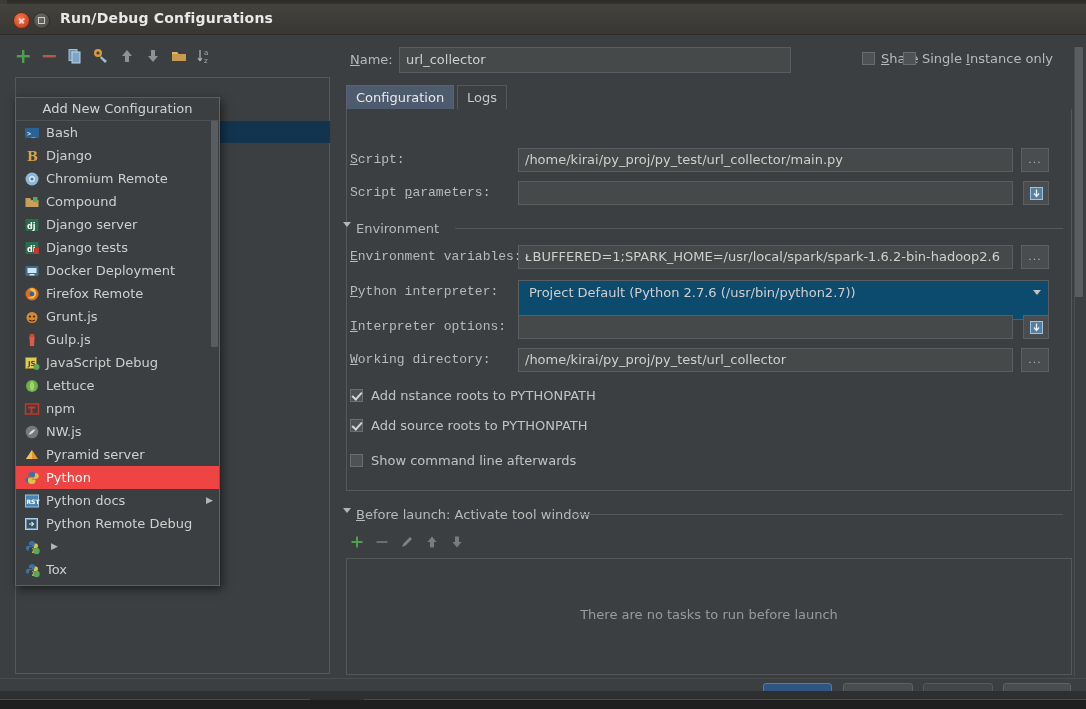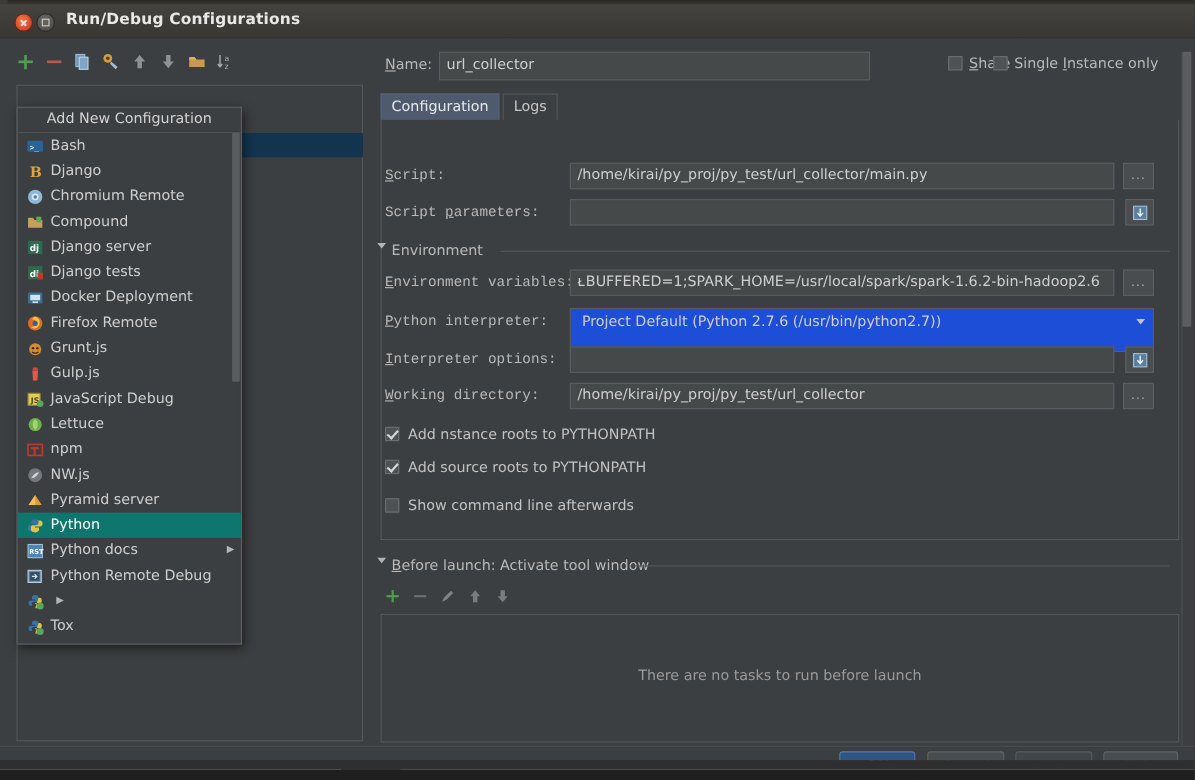--- a/index.html
+++ b/index.html
@@ -53,21 +53,21 @@
 
   
   .popup{position:absolute;left:15px;top:62px;width:205px;height:489px;
     background:#3c3f41;border:1px solid #5e6164;box-sizing:border-box;
     box-shadow:2px 3px 9px rgba(0,0,0,.55);}
   .popup-title{height:22px;line-height:22px;text-align:center;color:#d3d3d3;font-size:13px;
     border-bottom:1px solid #4f5254;}
   .popup-list{position:relative;}
   .mi{position:relative;height:23px;line-height:23px;padding-left:8px;white-space:nowrap;
     color:#cfcfcf;font-size:13px;display:flex;align-items:center;}
-  .mi.sel{background:#0f766e;color:#ffffff;}
+  .mi.sel{background:#ef4444;color:#ffffff;}
   .mi .mi-ico{width:17px;height:16px;margin-right:5px;flex:0 0 17px;position:relative;}
   .mi .mi-ico svg{display:block}
   .mi .mi-label{flex:1 1 auto;}
   .mi .submenu-arrow{flex:0 0 12px;color:#b5b5b5;font-size:9px;margin-right:6px;text-align:right;}
   .popup-scroll{position:absolute;right:1px;top:23px;width:7px;height:226px;background:#5a5d5f;border-radius:1px;}
   .popup-track{position:absolute;right:1px;top:23px;width:7px;bottom:1px;background:#3c3f41;}
 
   
   .right{position:absolute;left:341px;top:12px;width:731px;height:630px;}
   .lbl{color:#b9b9b9;font-size:13px;}
@@ -103,21 +103,21 @@
   .frow{position:absolute;left:0;width:726px;height:26px;}
   .frow .flbl{position:absolute;left:9px;top:4px;font-family:Liberation Mono, monospace;}
 
   .sectionhdr{position:absolute;left:2px;height:14px;}
   .sect-tri{display:inline-block;width:0;height:0;border-left:4px solid #b4b4b4;border-top:3.5px solid transparent;
     border-bottom:3.5px solid transparent;vertical-align:2px;margin-right:5px;}
   .sect-tri.down{border-left:4px solid transparent;border-right:4px solid transparent;
     border-top:5px solid #b4b4b4;vertical-align:3px;}
   .sect-line{position:absolute;height:1px;background:#55585a;top:7px;}
 
-  .combo{box-sizing:border-box;background:#1d4ed8;border:1px solid #5a5d5f;height:40px;line-height:24px;
+  .combo{box-sizing:border-box;background:#0c4a6e;border:1px solid #5a5d5f;height:40px;line-height:24px;
     color:#cfcfcf;font-size:13px;padding:0 22px 0 10px;position:relative;overflow:hidden;white-space:nowrap;}
   .combo .carat{position:absolute;right:7px;top:9px;width:0;height:0;border-left:4px solid transparent;
     border-right:4px solid transparent;border-top:5px solid #c3c3c3;}
 
   .cbrow{position:absolute;left:9px;}
   .cbrow .cbx{vertical-align:-2px;}
   .cbrow .ctxt{margin-left:8px;color:#c2c2c2;font-size:13px;}
 
   .bl-hdr{position:absolute;left:2px;top:460px;}
   .bl-tools{position:absolute;left:8px;top:487px;width:150px;height:22px;}

